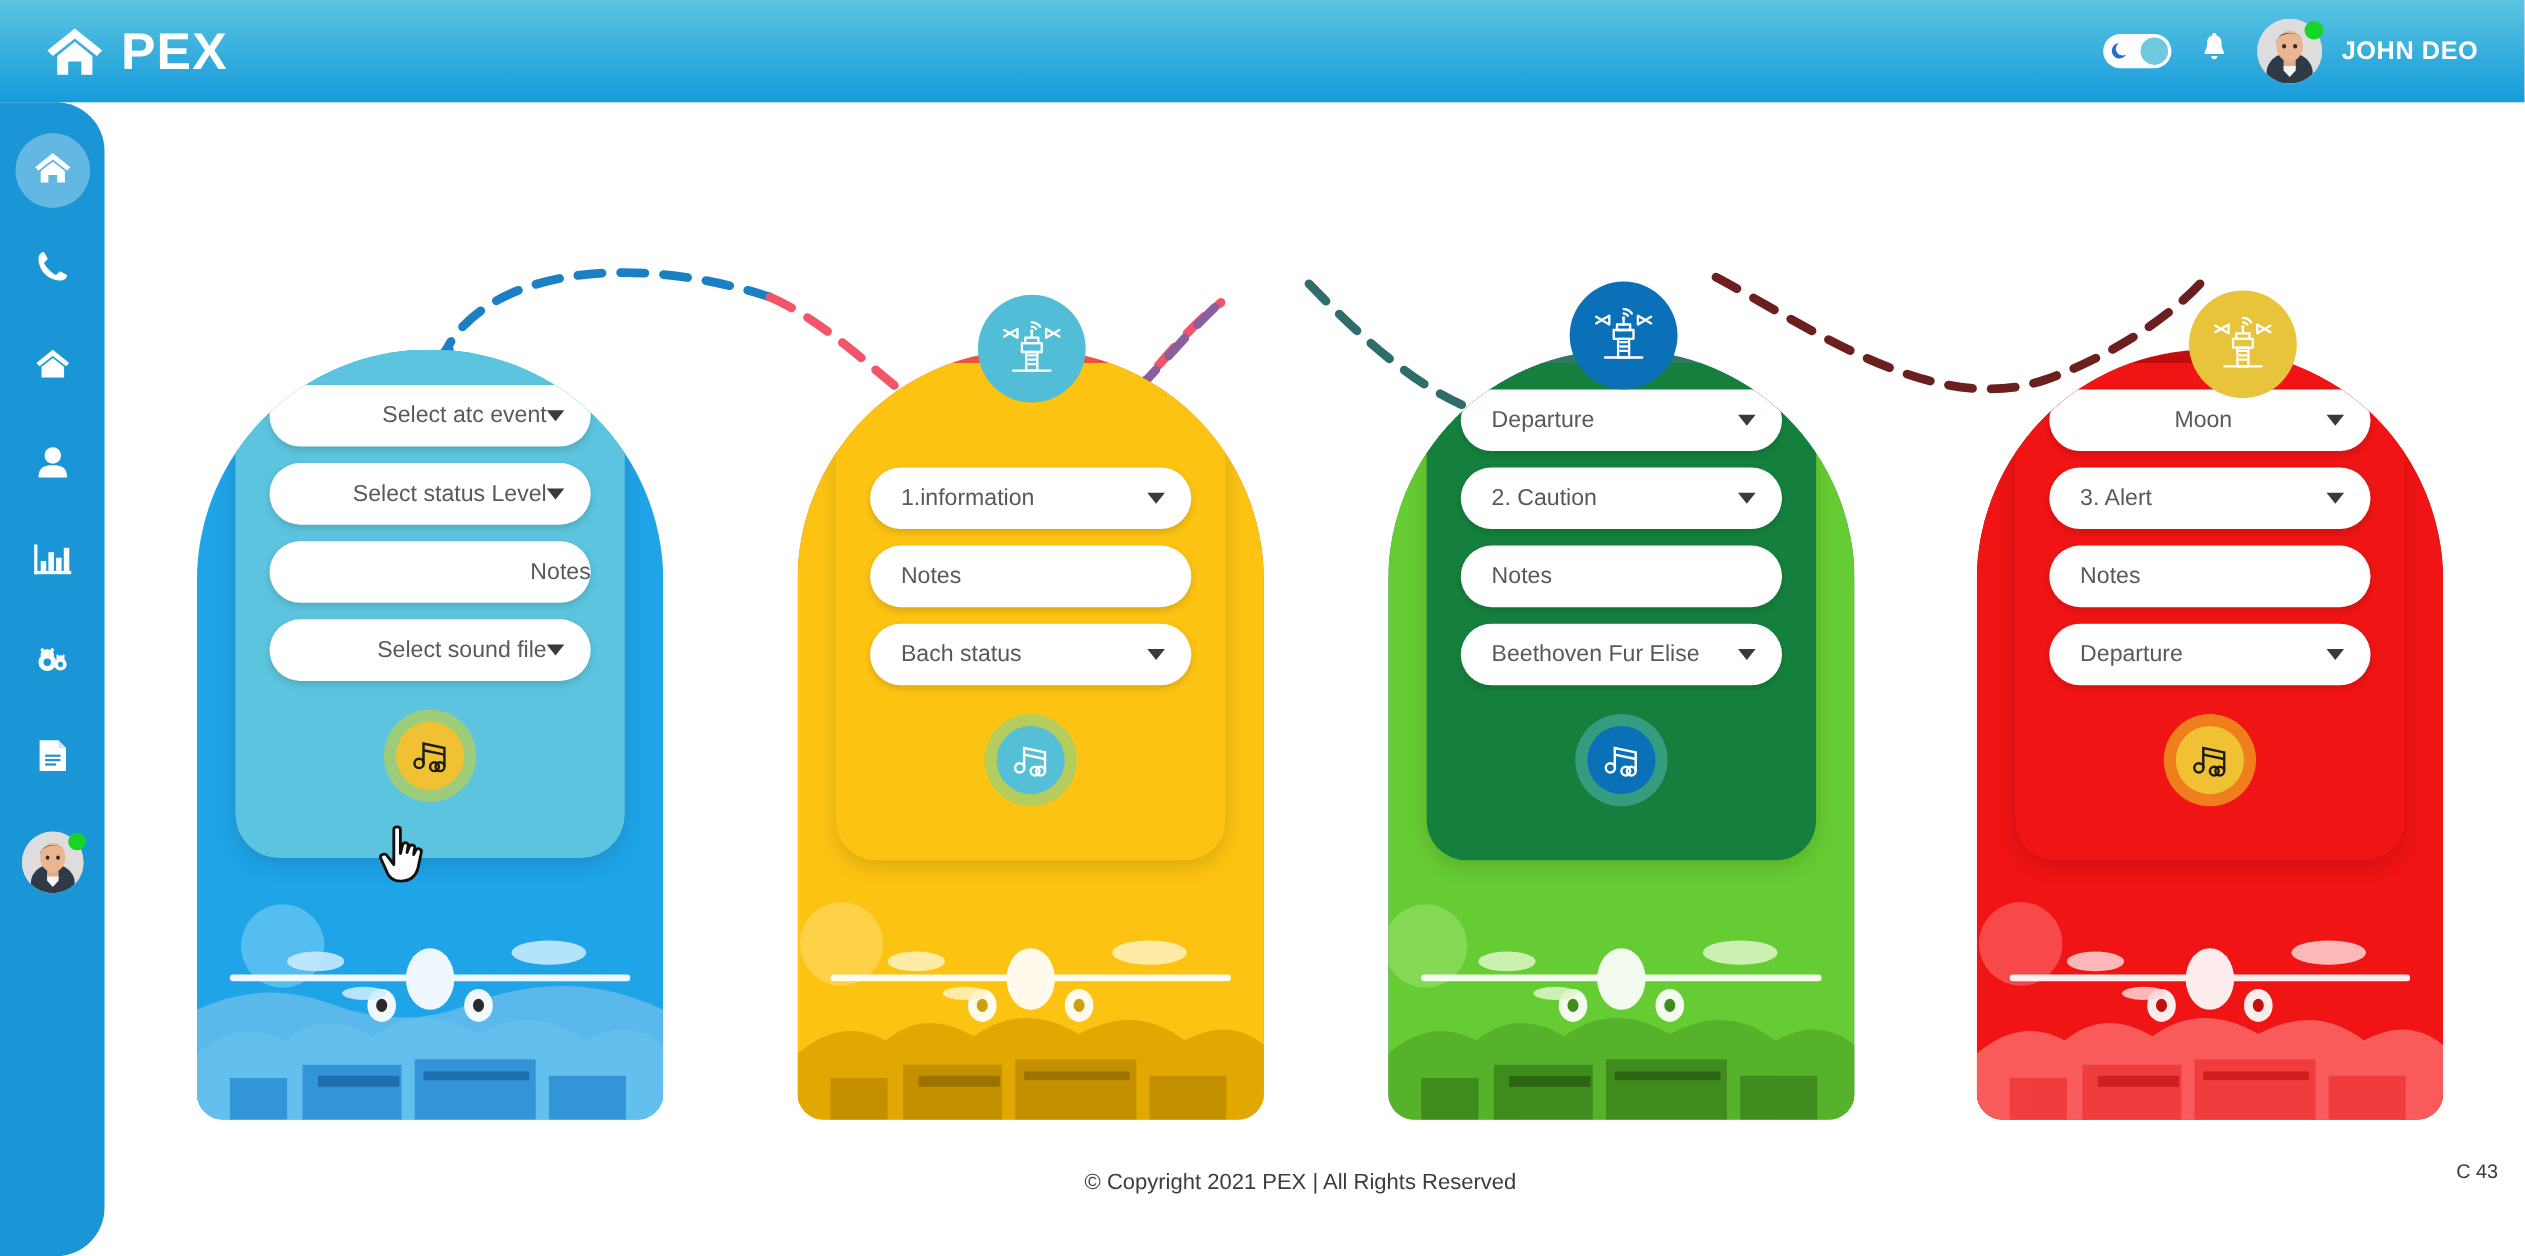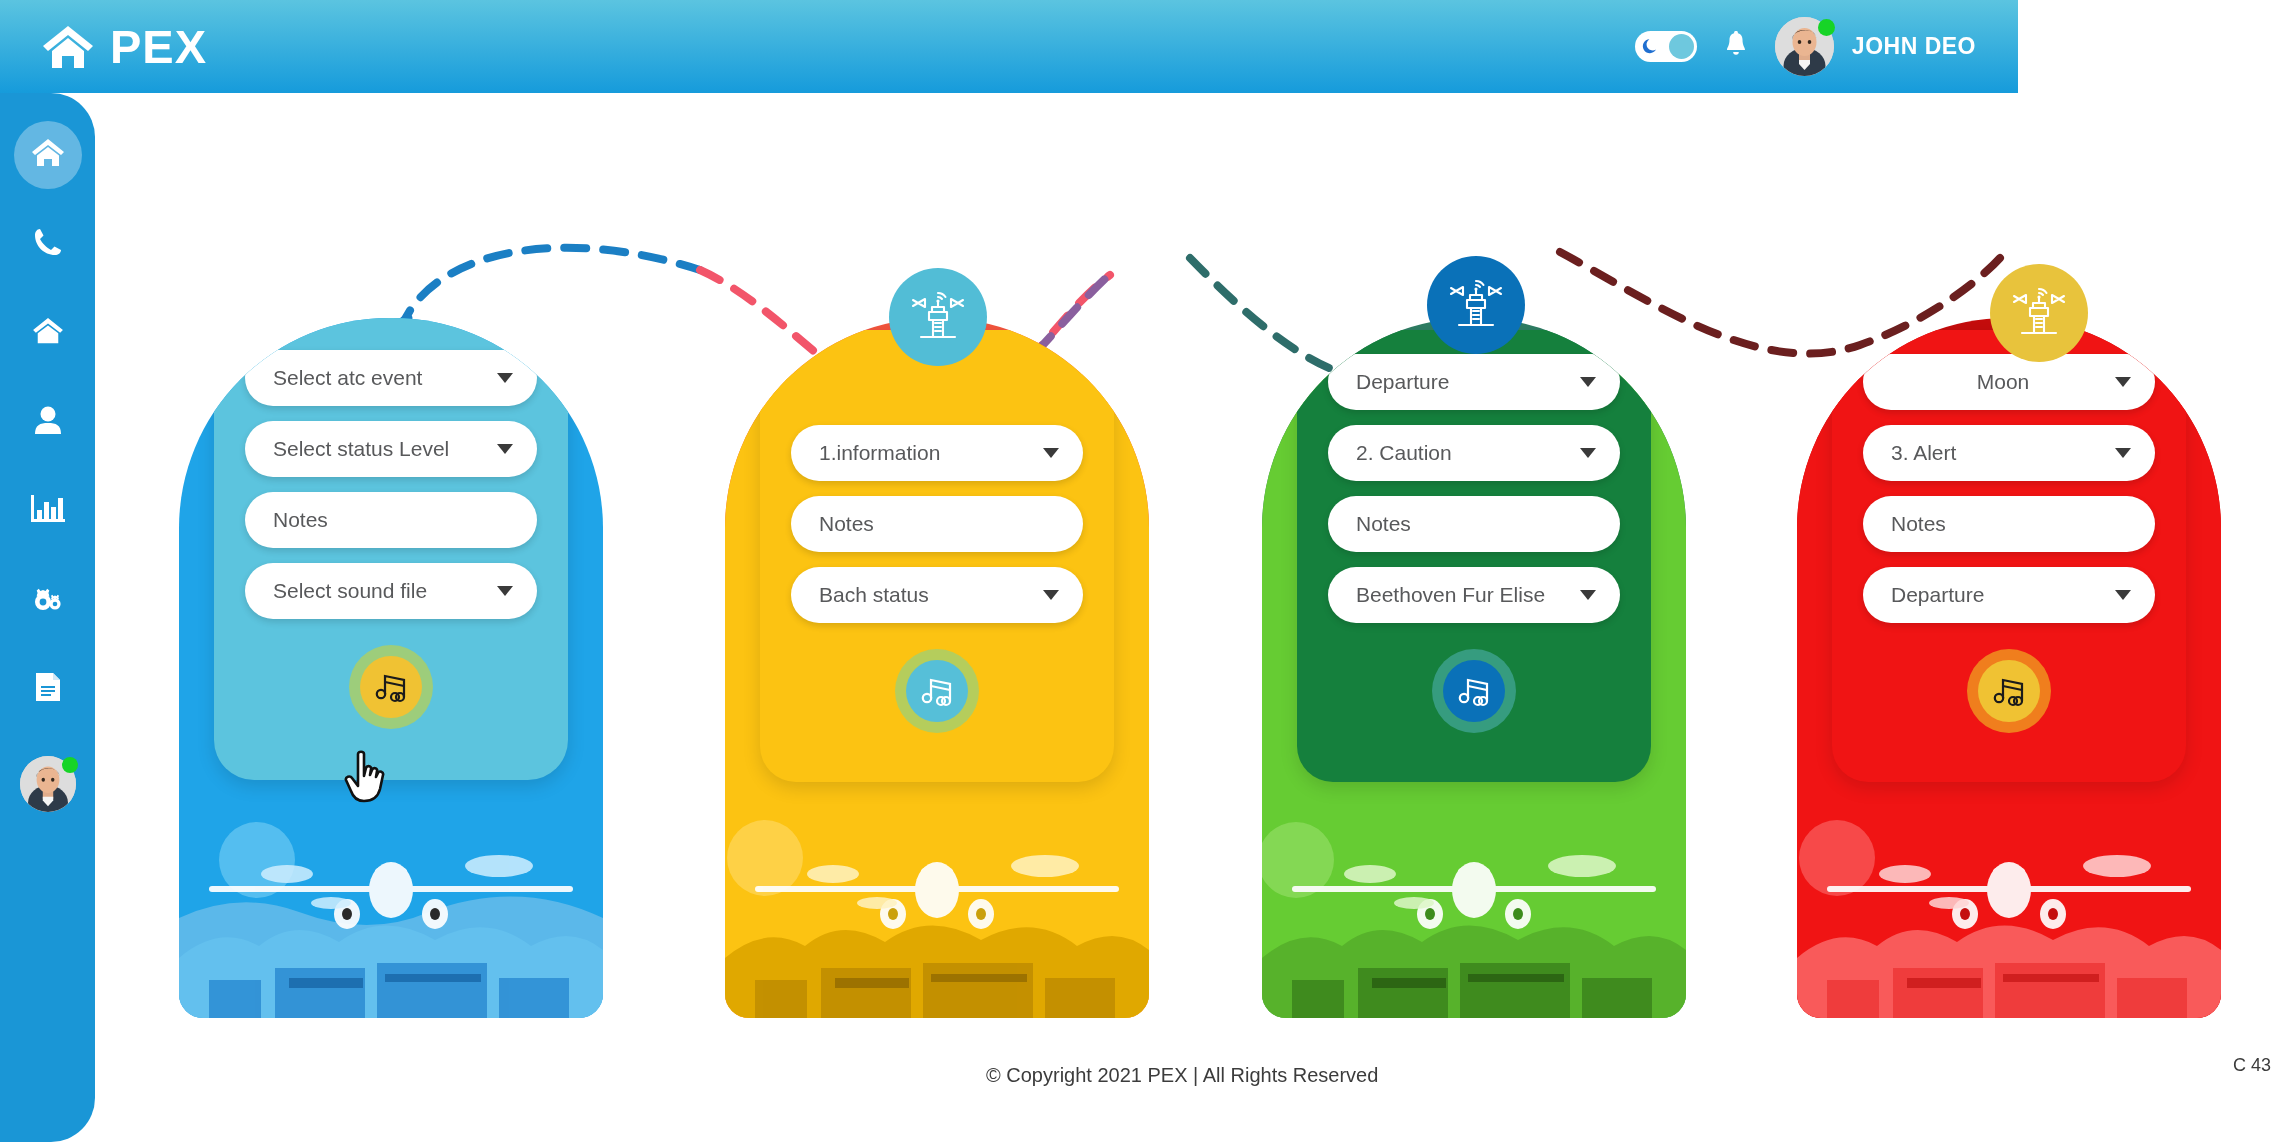--- a/index.html
+++ b/index.html
@@ -6,21 +6,21 @@
   html, body {
     width: 2295px; height: 1142px;
     font-family: "Liberation Sans", sans-serif;
     background: #ffffff;
     overflow: hidden;
   }
 
   
   .header {
     position: absolute; top: 0; left: 0;
-    width: 2018px; height: 93px;
+    width: 2295px; height: 93px;
     background: linear-gradient(180deg, #5bc4e0 0%, #169bdb 100%);
     display: flex; align-items: center;
     z-index: 40;
   }
   .logo-wrap {
     display: flex; align-items: center; gap: 16px;
     margin-left: 42px;
   }
   .logo-house { width: 52px; height: 46px; display: block; }
   .logo-text {
@@ -392,21 +392,21 @@
         <path d="M50 15 l5-3 M50 15 l5 3"></path>
       <path d="M24 19 l12 0 l0 5 l-12 0z"></path>
       <path d="M21 24 l18 0 l0 8 l-18 0z"></path>
       <path d="M25 32 l10 0 l0 17 l-10 0z"></path>
       <path d="M27 35 l6 0 M27 39 l6 0 M27 43 l6 0"></path>
       <path d="M13 49 l34 0"></path>
     </g>
   </svg>
 </div>
 
-<div class="card card-1" style="left:179px;">
+<div class="card card-1" style="left:179px;text-align:right;">
   <svg class="card-scene" viewBox="0 0 424 700" preserveAspectRatio="none">
     <rect width="424" height="700" fill="#1fa4e8"></rect>
     <g opacity="0.55">
         <circle cx="78" cy="542" r="38" fill="#7fd4f5"></circle>
       </g>
     <path d="M0 600 q60-28 120-6 q70 26 130 0 q90-34 174 6 l0 100 l-424 0z" fill="#5bb8ea"></path>
     <g fill="#ffffff" opacity="0.92">
       <ellipse cx="212" cy="572" rx="22" ry="28"></ellipse>
       <rect x="30" y="568" width="364" height="6" rx="3"></rect>
       <ellipse cx="168" cy="596" rx="13" ry="15"></ellipse>

